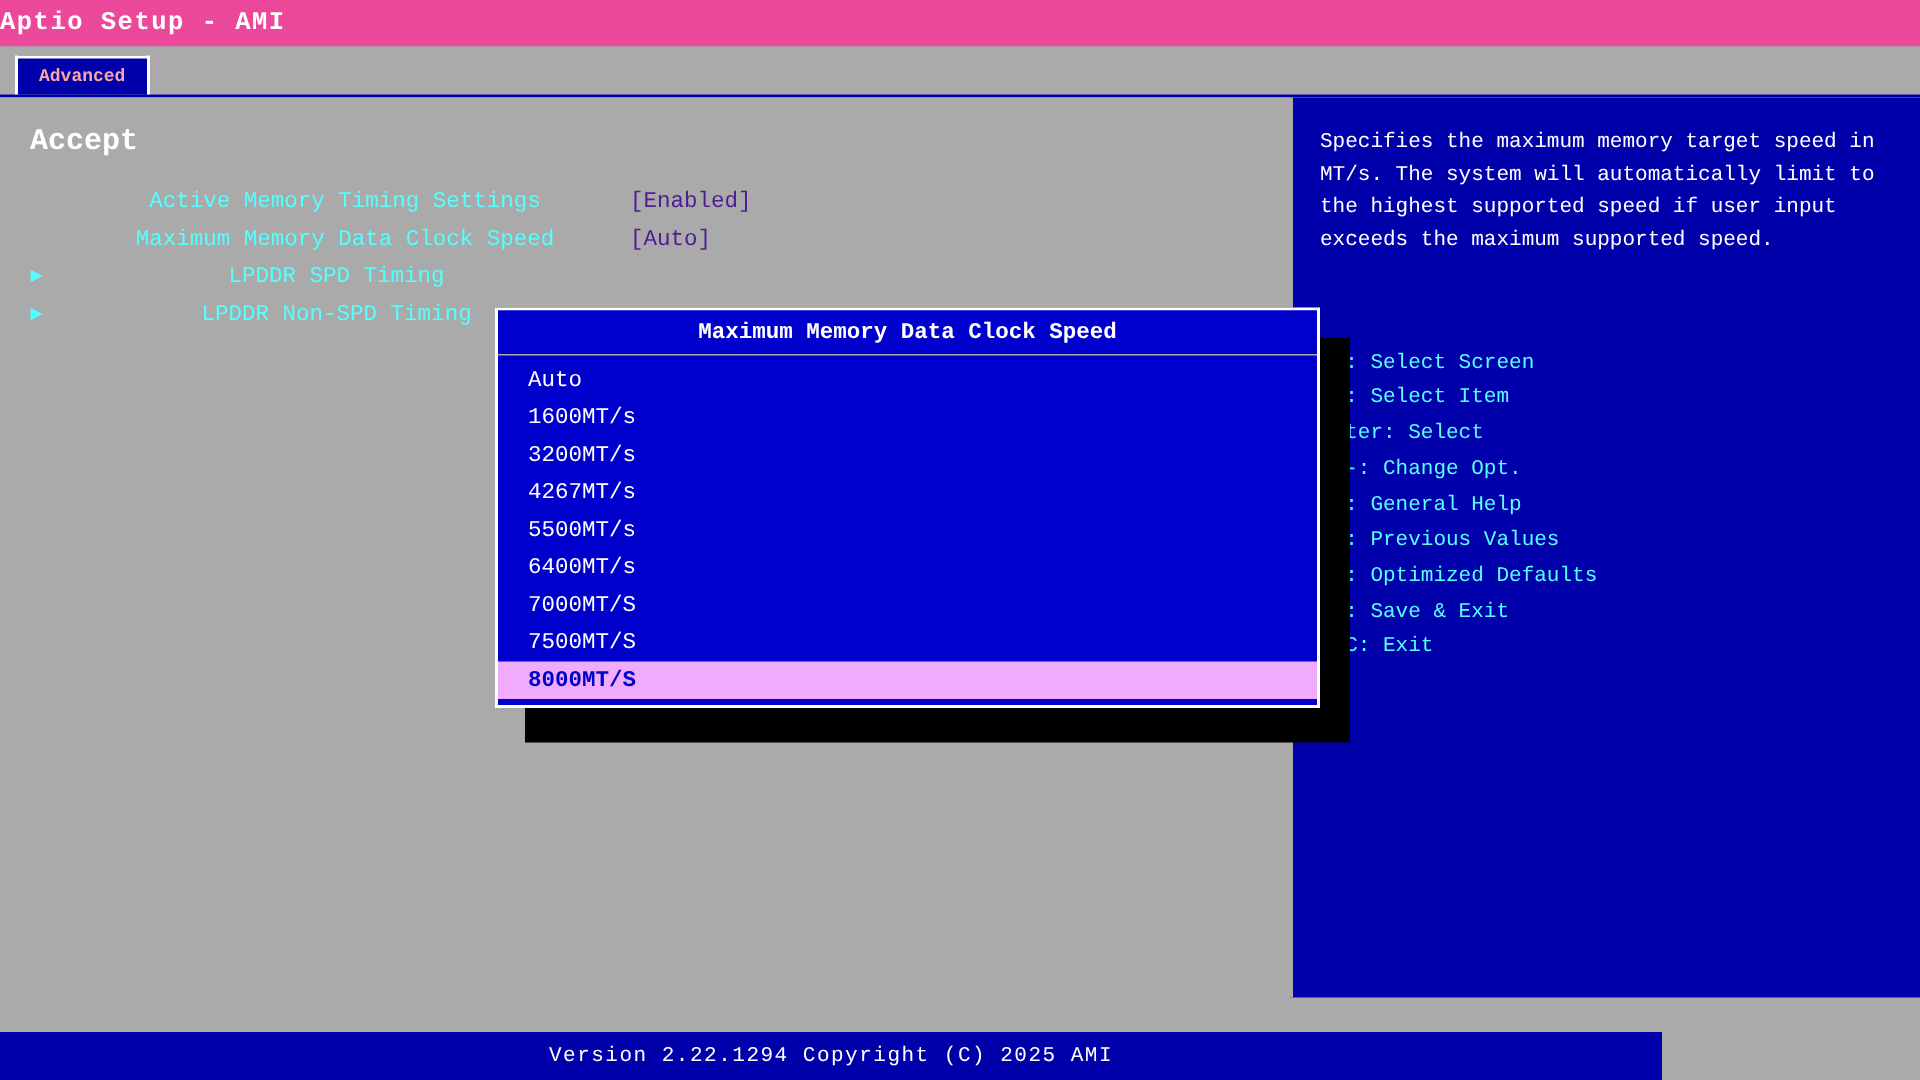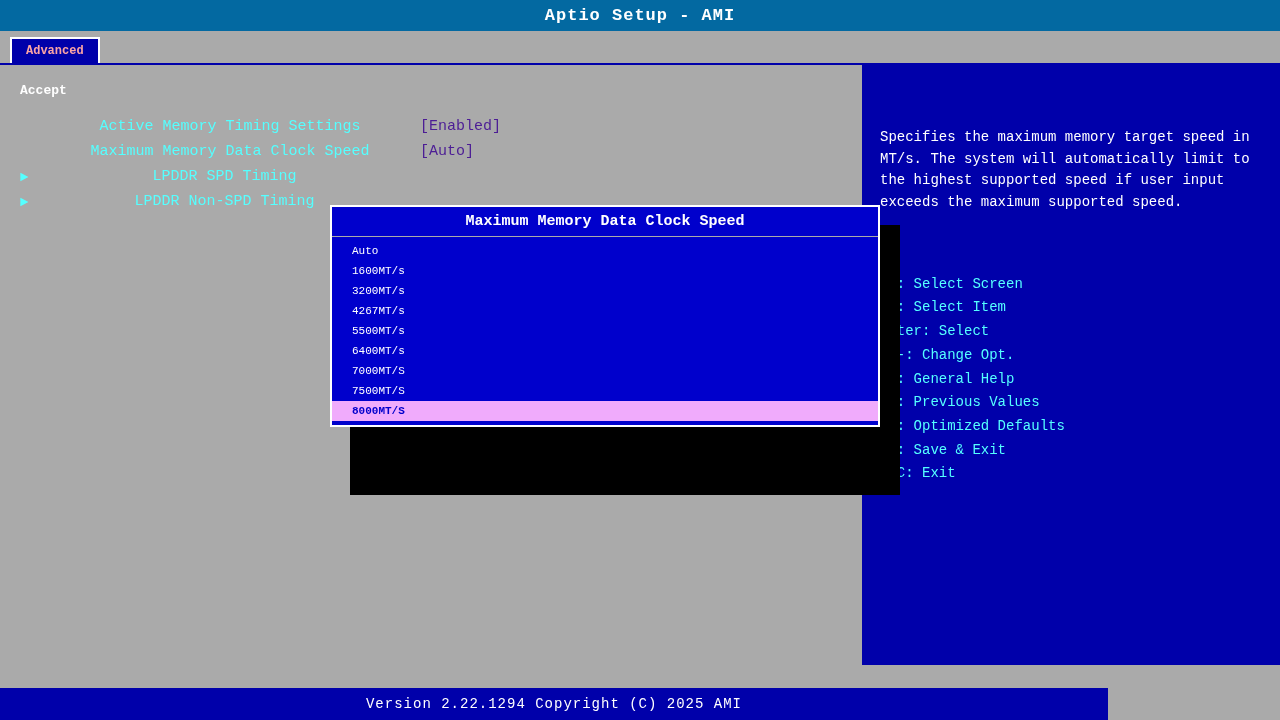--- a/index.html
+++ b/index.html
@@ -7,23 +7,22 @@
       width: 1280px;
       height: 720px;
       background: #aaaaaa;
       font-family: 'Courier New', Courier, monospace;
       font-size: 16px;
       overflow: hidden;
     }
 
     
     #title-bar {
-      background: #0369a1;
-      color: #ffffff;
-      text-align: center;
+      background: #ec4899;
+      color: #ffffff;
       padding: 6px 0;
       font-size: 17px;
       font-weight: bold;
       letter-spacing: 1px;
     }
 
     
     #tab-bar {
       background: #aaaaaa;
       padding: 6px 0 0 0;
@@ -53,21 +52,21 @@
     #left-panel {
       flex: 1;
       background: #aaaaaa;
       color: #0000aa;
       padding: 18px 20px;
       position: relative;
     }
 
     #accept-label {
       color: #ffffff;
-      font-size: 13px;
+      font-size: 20px;
       margin-bottom: 20px;
       font-weight: bold;
     }
 
     .menu-item {
       display: flex;
       align-items: center;
       margin-bottom: 8px;
       font-size: 15px;
       text-align: center;
@@ -128,21 +127,21 @@
       font-weight: bold;
     }
 
     #dropdown-list {
       padding: 4px 0;
     }
 
     .dropdown-item {
       padding: 4px 20px;
       color: #ffffff;
-      font-size: 11px;
+      font-size: 15px;
       cursor: pointer;
     }
 
     .dropdown-item.selected {
       background: #f0abfc;
       color: #0000cc;
       font-weight: bold;
     }
 
     
@@ -151,21 +150,20 @@
       background: #0000aa;
       color: #ffffff;
       padding: 20px 18px;
       border-left: 2px solid #aaaaaa;
       font-size: 14px;
       line-height: 1.55;
     }
 
     #help-text {
       margin-bottom: 20px;
-      margin-top: 42px;
     }
 
     .shortcut-line {
       color: #55ffff;
       margin-bottom: 2px;
     }
 
     
     #bottom-bar {
       background: #0000aa;

